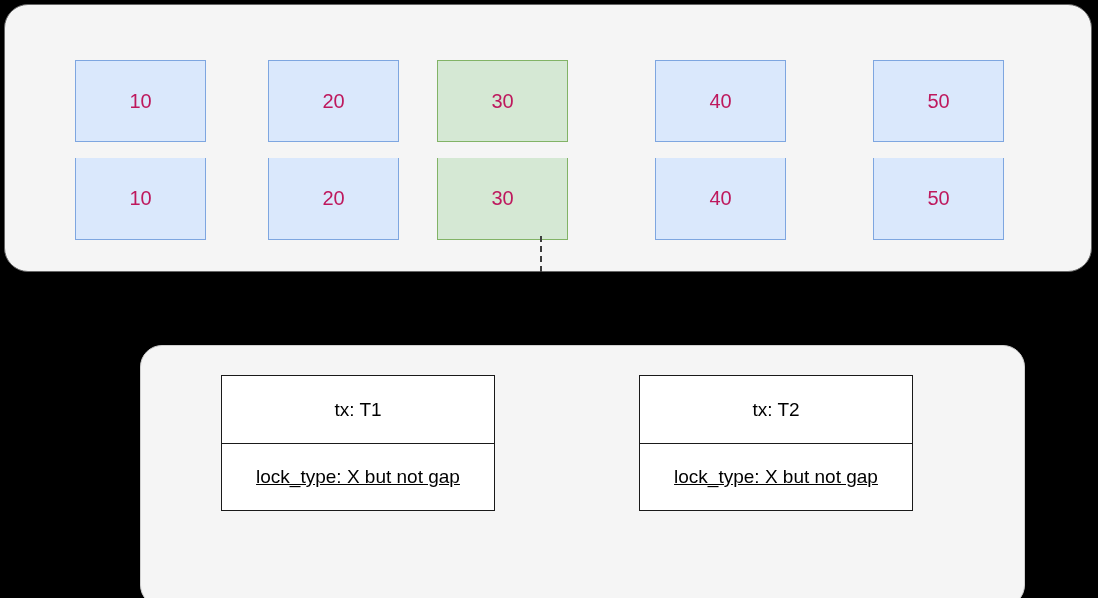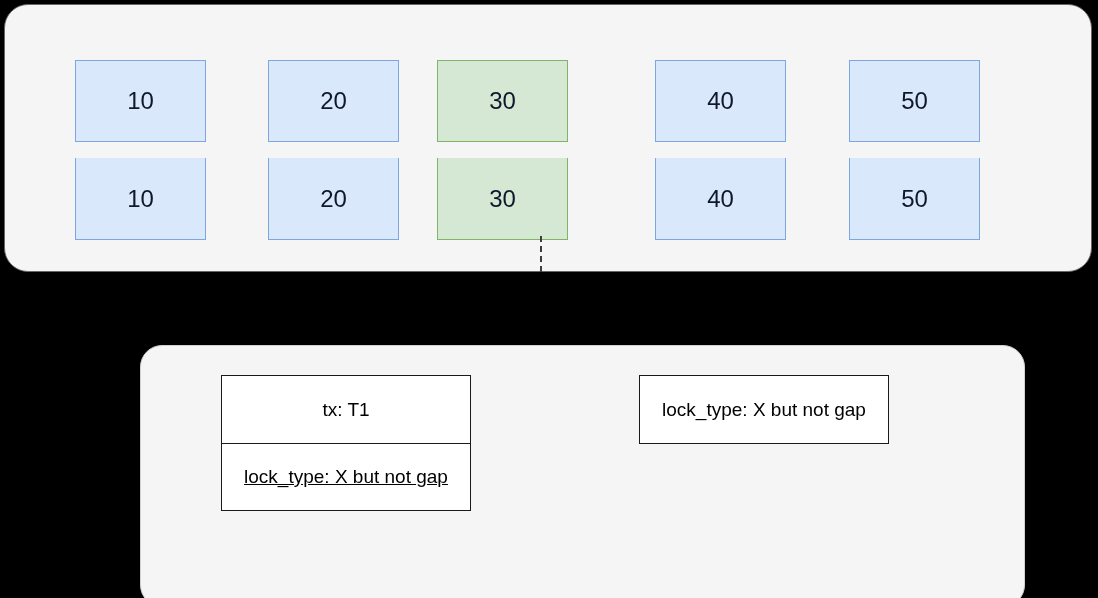--- a/index.html
+++ b/index.html
@@ -48,22 +48,22 @@
     height: 196px;
     box-sizing: border-box;
     display: flex;
     flex-direction: column;
   }
   .record .half {
     flex: 1 1 50%;
     display: flex;
     align-items: center;
     justify-content: center;
-    font-size: 24px;
-    color: #0f172a;
+    font-size: 20px;
+    color: #be185d;
     box-sizing: border-box;
     margin-top: 16px;
   }
   .record.blue .half {
     background: #dae8fc;
     border: 1px solid #7ea6e0;
   }
   .record.blue .half.bottom {
     border-top: none;
   }
@@ -82,21 +82,21 @@
     top: 236px;
     width: 0;
     height: 36px;
     border-left: 2px dashed #3d3d3d;
   }
 
   
   .lock-table {
     position: absolute;
     top: 375px;
-    width: 250px;
+    width: 274px;
     box-sizing: border-box;
     background: #ffffff;
     border: 1.6px solid #1a1a1a;
   }
   .lock-table .row {
     height: 67px;
     display: flex;
     align-items: center;
     justify-content: center;
     font-size: 19px;
@@ -132,33 +132,34 @@
     <div class="record green" style="left:432px;">
       <div class="half top">30</div>
       <div class="half bottom">30</div>
     </div>
 
     <div class="record blue" style="left:650px;">
       <div class="half top">40</div>
       <div class="half bottom">40</div>
     </div>
 
-    <div class="record blue" style="left:844px;border-radius:20px;">
+    <div class="record blue" style="left:868px;border-radius:20px;">
       <div class="half top">50</div>
       <div class="half bottom">50</div>
     </div>
 
   </div>
 
   <div id="lock-connector"></div>
 
   <div class="panel" id="panel-locks"></div>
 
   <div class="lock-table" id="lock-table-t1">
     <div class="row">tx: T1</div>
     <div class="row">lock_type: X but not gap</div>
   </div>
 
   <div class="lock-table" id="lock-table-t2">
+    <div class="row">tx: T2</div>
     <div class="row">lock_type: X but not gap</div>
   </div>
 
 </div>
 
 </body></html>

